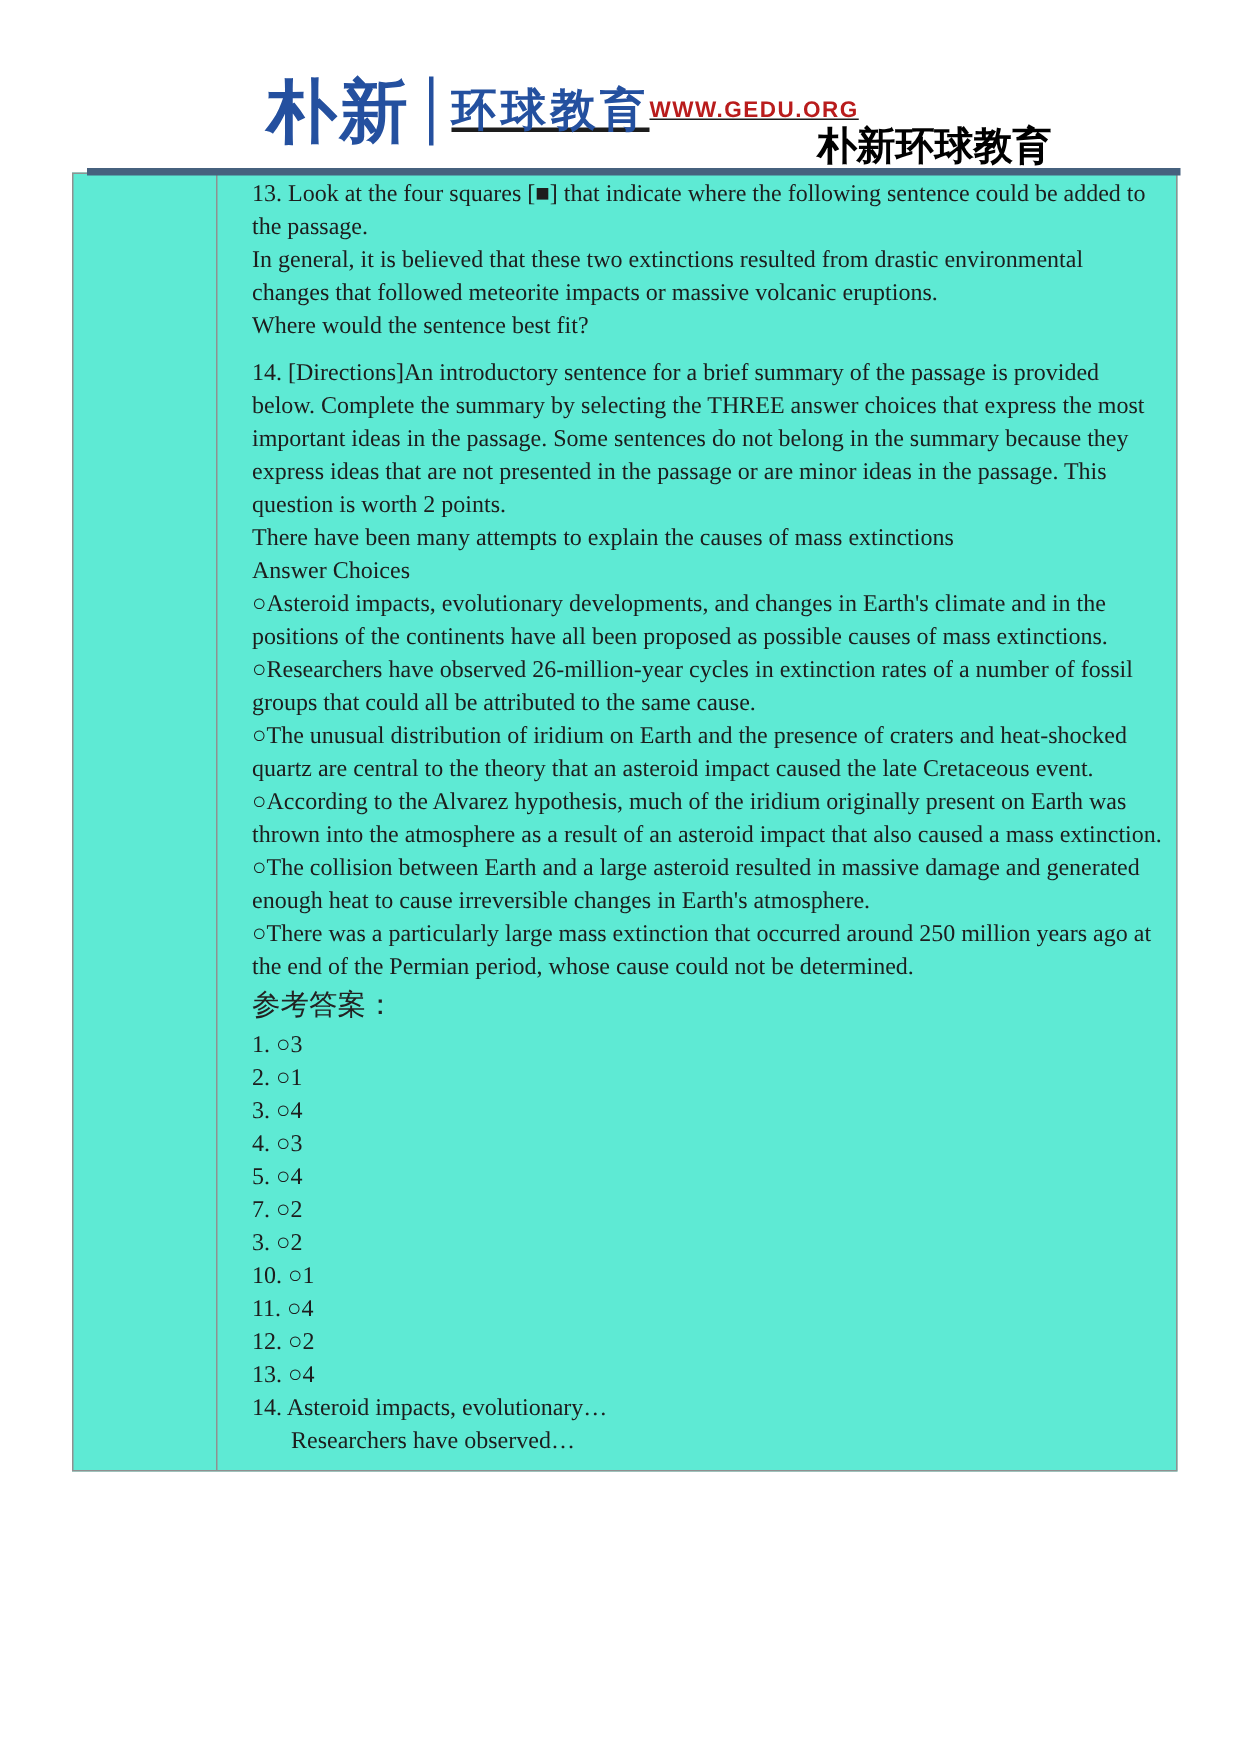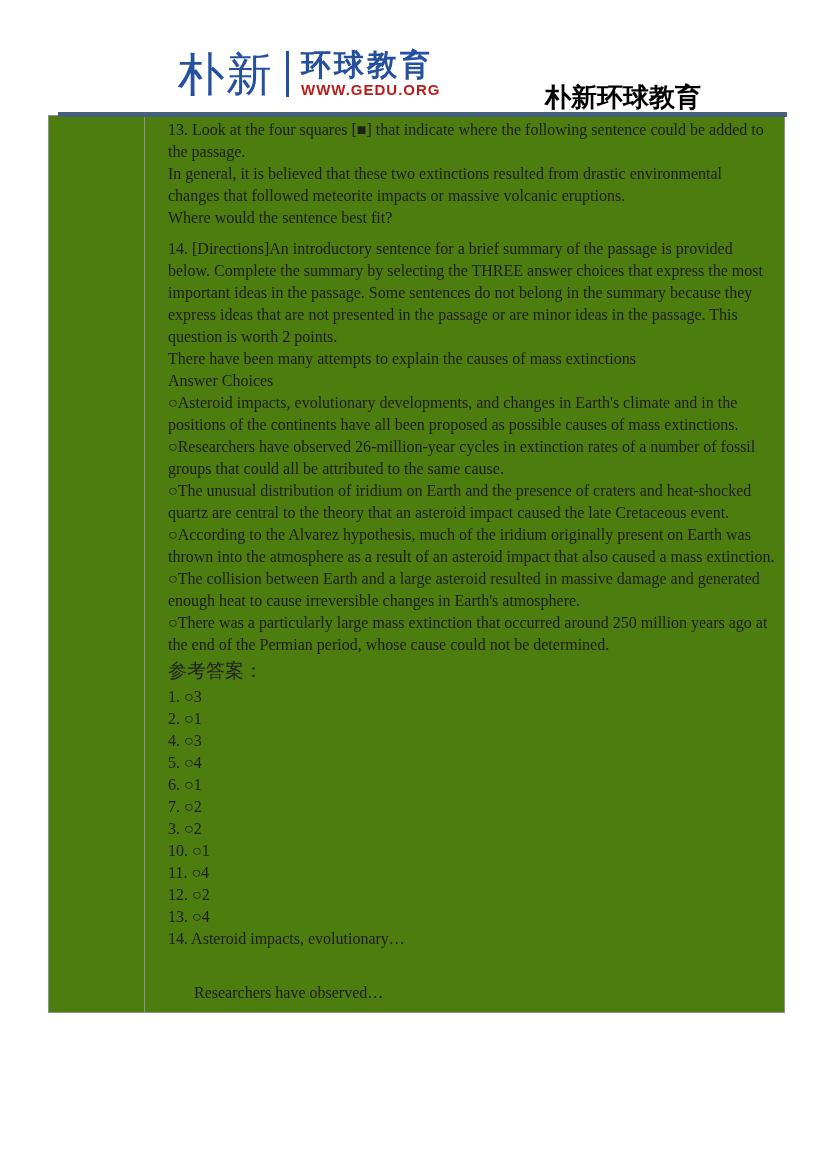--- a/index.html
+++ b/index.html
@@ -20,36 +20,37 @@
   
   .logo {
     position: absolute;
     left: 178px;
     top: 48px;
     display: flex;
     align-items: center;
   }
   .logo-brand {
     font-family: "Liberation Sans", sans-serif;
-    font-weight: 400;
+    font-weight: 700;
     font-size: 46px;
     line-height: 52px;
     color: #24509f;
     letter-spacing: 2px;
   }
   .logo-sep {
     width: 3px;
     height: 46px;
     background: #24509f;
     margin: 0 12px 0 12px;
   }
   .logo-col {
     display: flex;
-    flex-direction: column;
-    align-items: flex-start;
+    flex-direction: row;
+    align-items: center;
+    text-decoration: underline;
   }
   .logo-name {
     font-family: "Liberation Sans", sans-serif;
     font-weight: 700;
     font-size: 30px;
     line-height: 32px;
     color: #24509f;
     letter-spacing: 3px;
   }
   .logo-url {
@@ -81,21 +82,21 @@
     z-index: 2;
   }
 
   
   .doc-table {
     position: absolute;
     left: 48px;
     top: 115px;
     width: 735px;
     border: 1px solid #909090;
-    background: #4d7c0f;
+    background: #5eead4;
     display: flex;
     align-items: stretch;
   }
   .left-col {
     width: 95px;
     border-right: 1px solid #909090;
     flex: 0 0 auto;
   }
   .content {
     flex: 1 1 auto;
@@ -116,21 +117,20 @@
     line-height: 24px;
     color: #222222;
     margin: 3px 0 3px 0;
   }
   .ans {
     font-size: 16px;
     line-height: 22px;
   }
   .ans.indent {
     padding-left: 26px;
-    margin-top: 32px;
   }
 </style>
 </head>
 <body>
 
 <div id="page">
 
   <div class="logo">
     <span class="logo-brand">朴新</span>
     <span class="logo-sep"></span>
@@ -159,23 +159,23 @@
       <p>○Researchers have observed 26-million-year cycles in extinction rates of a number of fossil groups that could all be attributed to the same cause.</p>
       <p>○The unusual distribution of iridium on Earth and the presence of craters and heat-shocked quartz are central to the theory that an asteroid impact caused the late Cretaceous event.</p>
       <p>○According to the Alvarez hypothesis, much of the iridium originally present on Earth was thrown into the atmosphere as a result of an asteroid impact that also caused a mass extinction.</p>
       <p>○The collision between Earth and a large asteroid resulted in massive damage and generated enough heat to cause irreversible changes in Earth's atmosphere.</p>
       <p>○There was a particularly large mass extinction that occurred around 250 million years ago at the end of the Permian period, whose cause could not be determined.</p>
 
       <div class="ref-heading">参考答案：</div>
 
       <div class="ans">1. ○3</div>
       <div class="ans">2. ○1</div>
+      <div class="ans">3. ○4</div>
       <div class="ans">4. ○3</div>
       <div class="ans">5. ○4</div>
-      <div class="ans">6. ○1</div>
       <div class="ans">7. ○2</div>
       <div class="ans">3. ○2</div>
       <div class="ans">10. ○1</div>
       <div class="ans">11. ○4</div>
       <div class="ans">12. ○2</div>
       <div class="ans">13. ○4</div>
       <div class="ans">14. Asteroid impacts, evolutionary…</div>
       <div class="ans indent">Researchers have observed…</div>
 
     </div>

